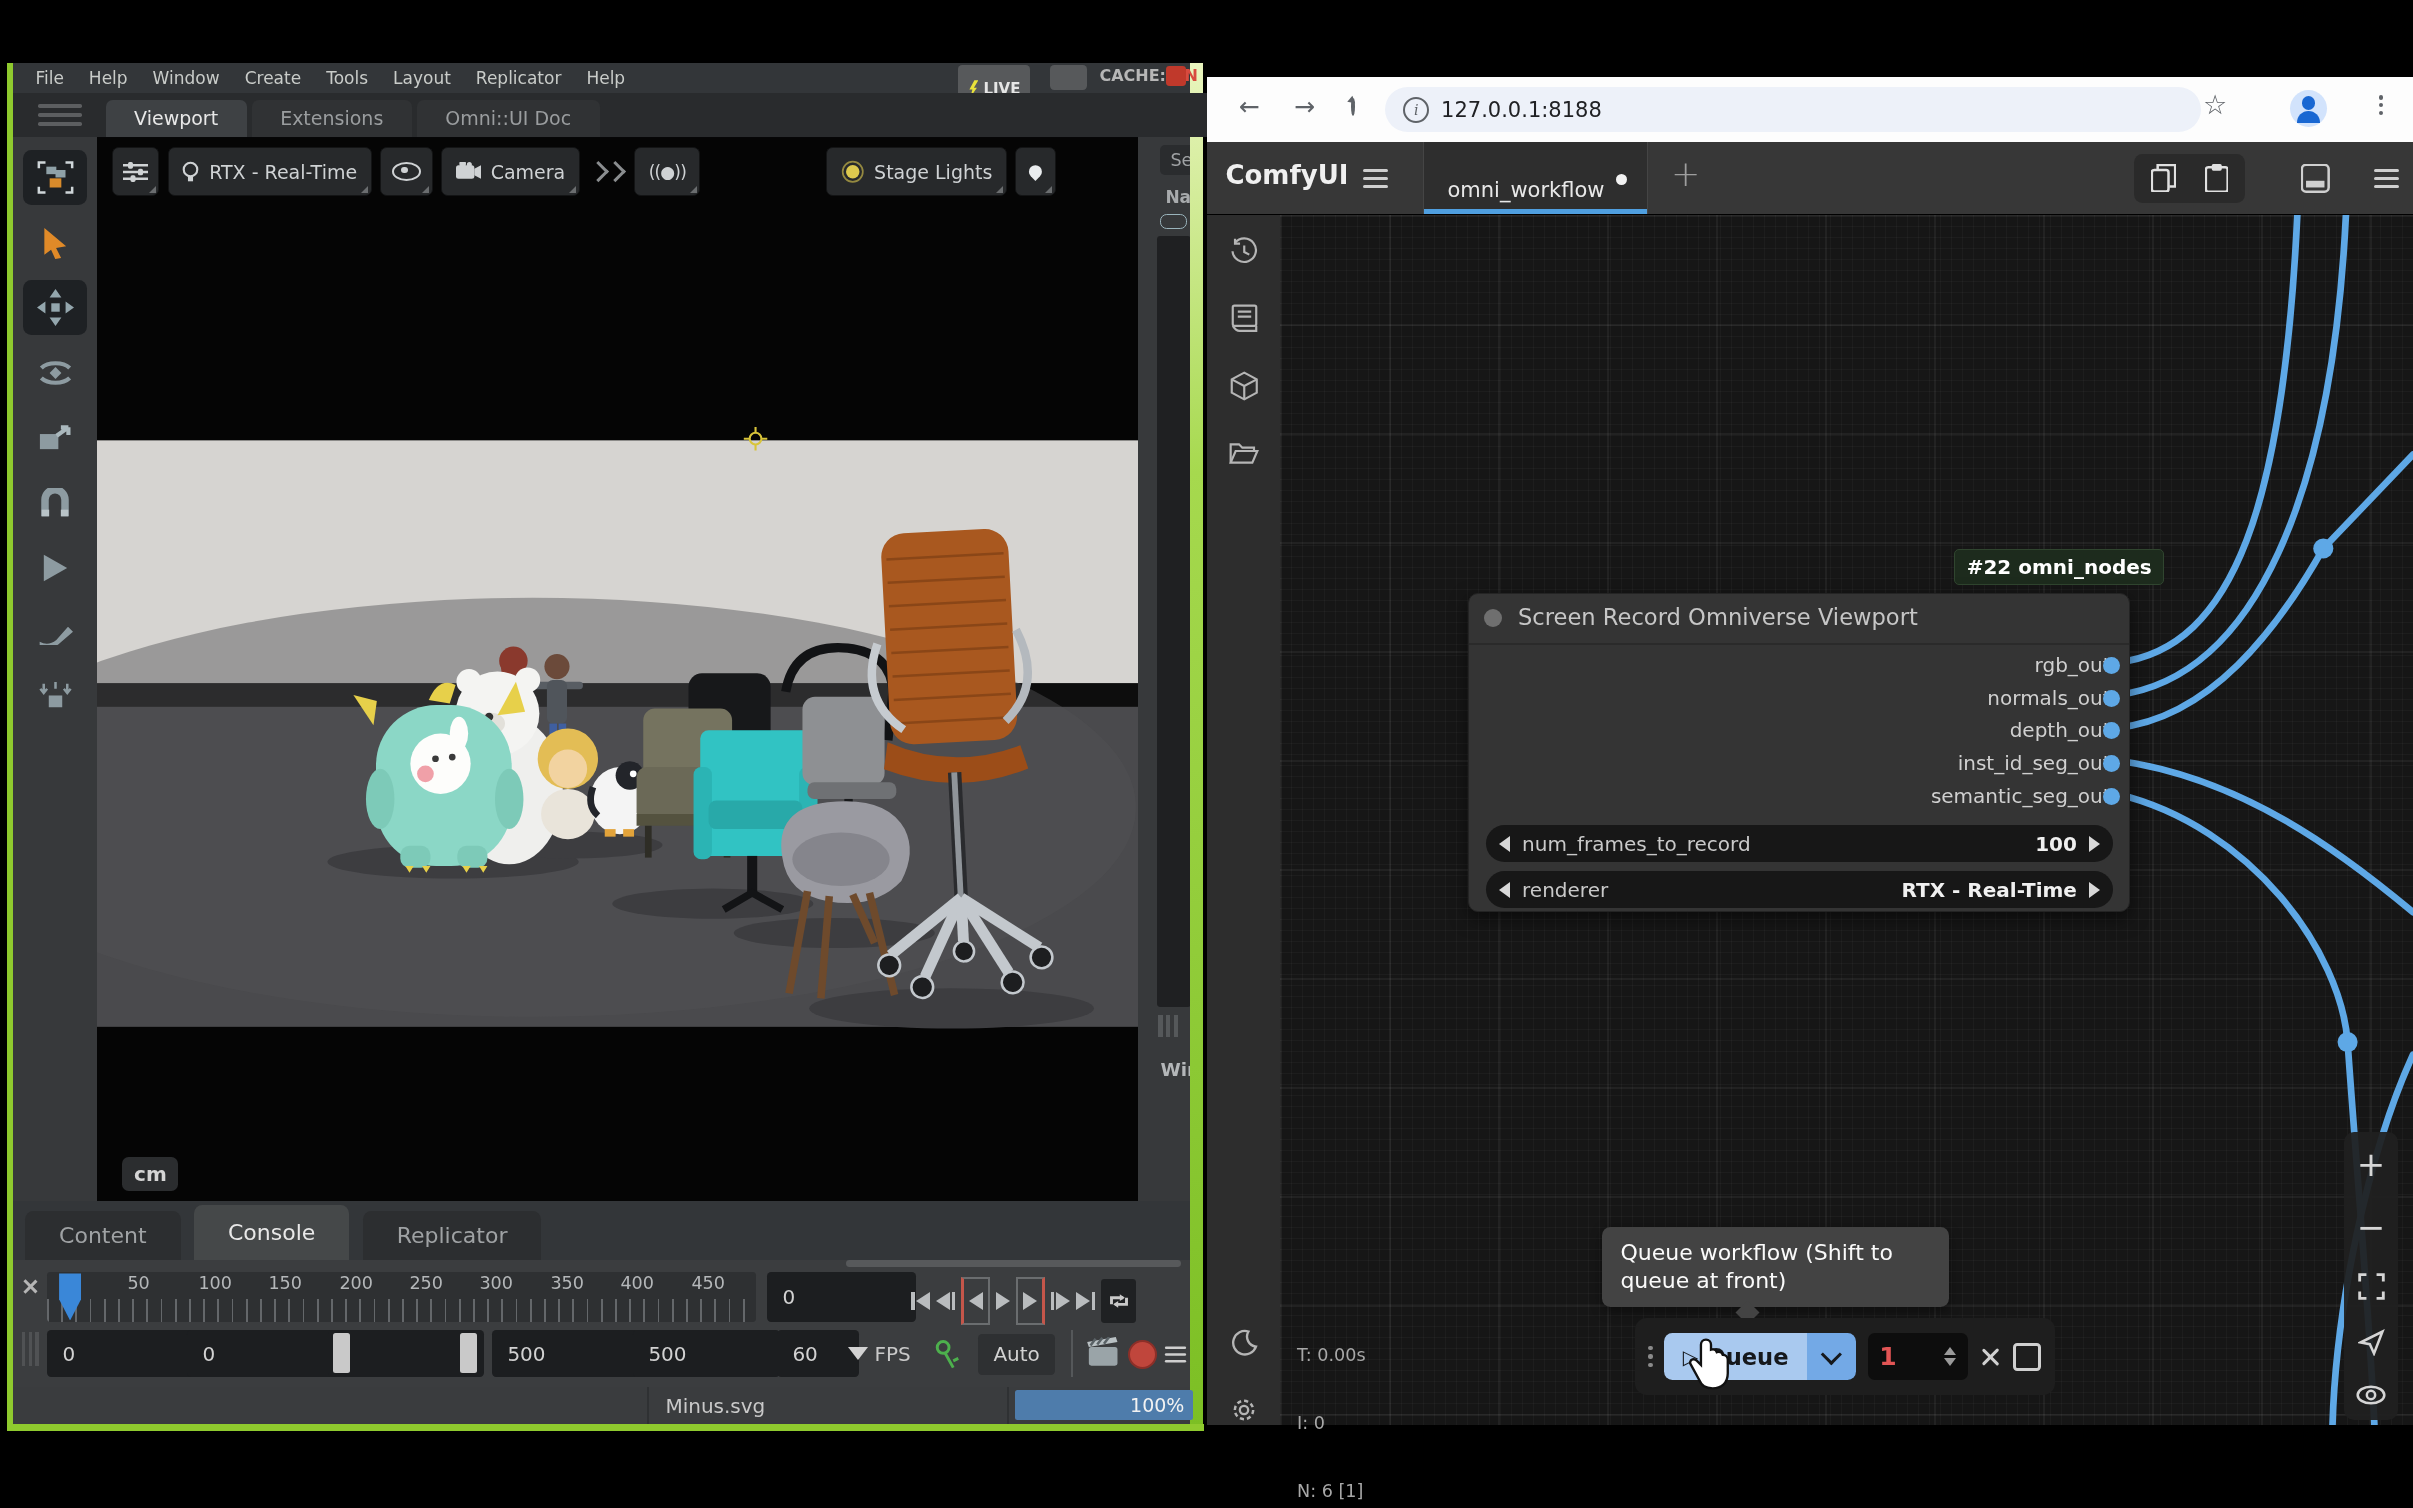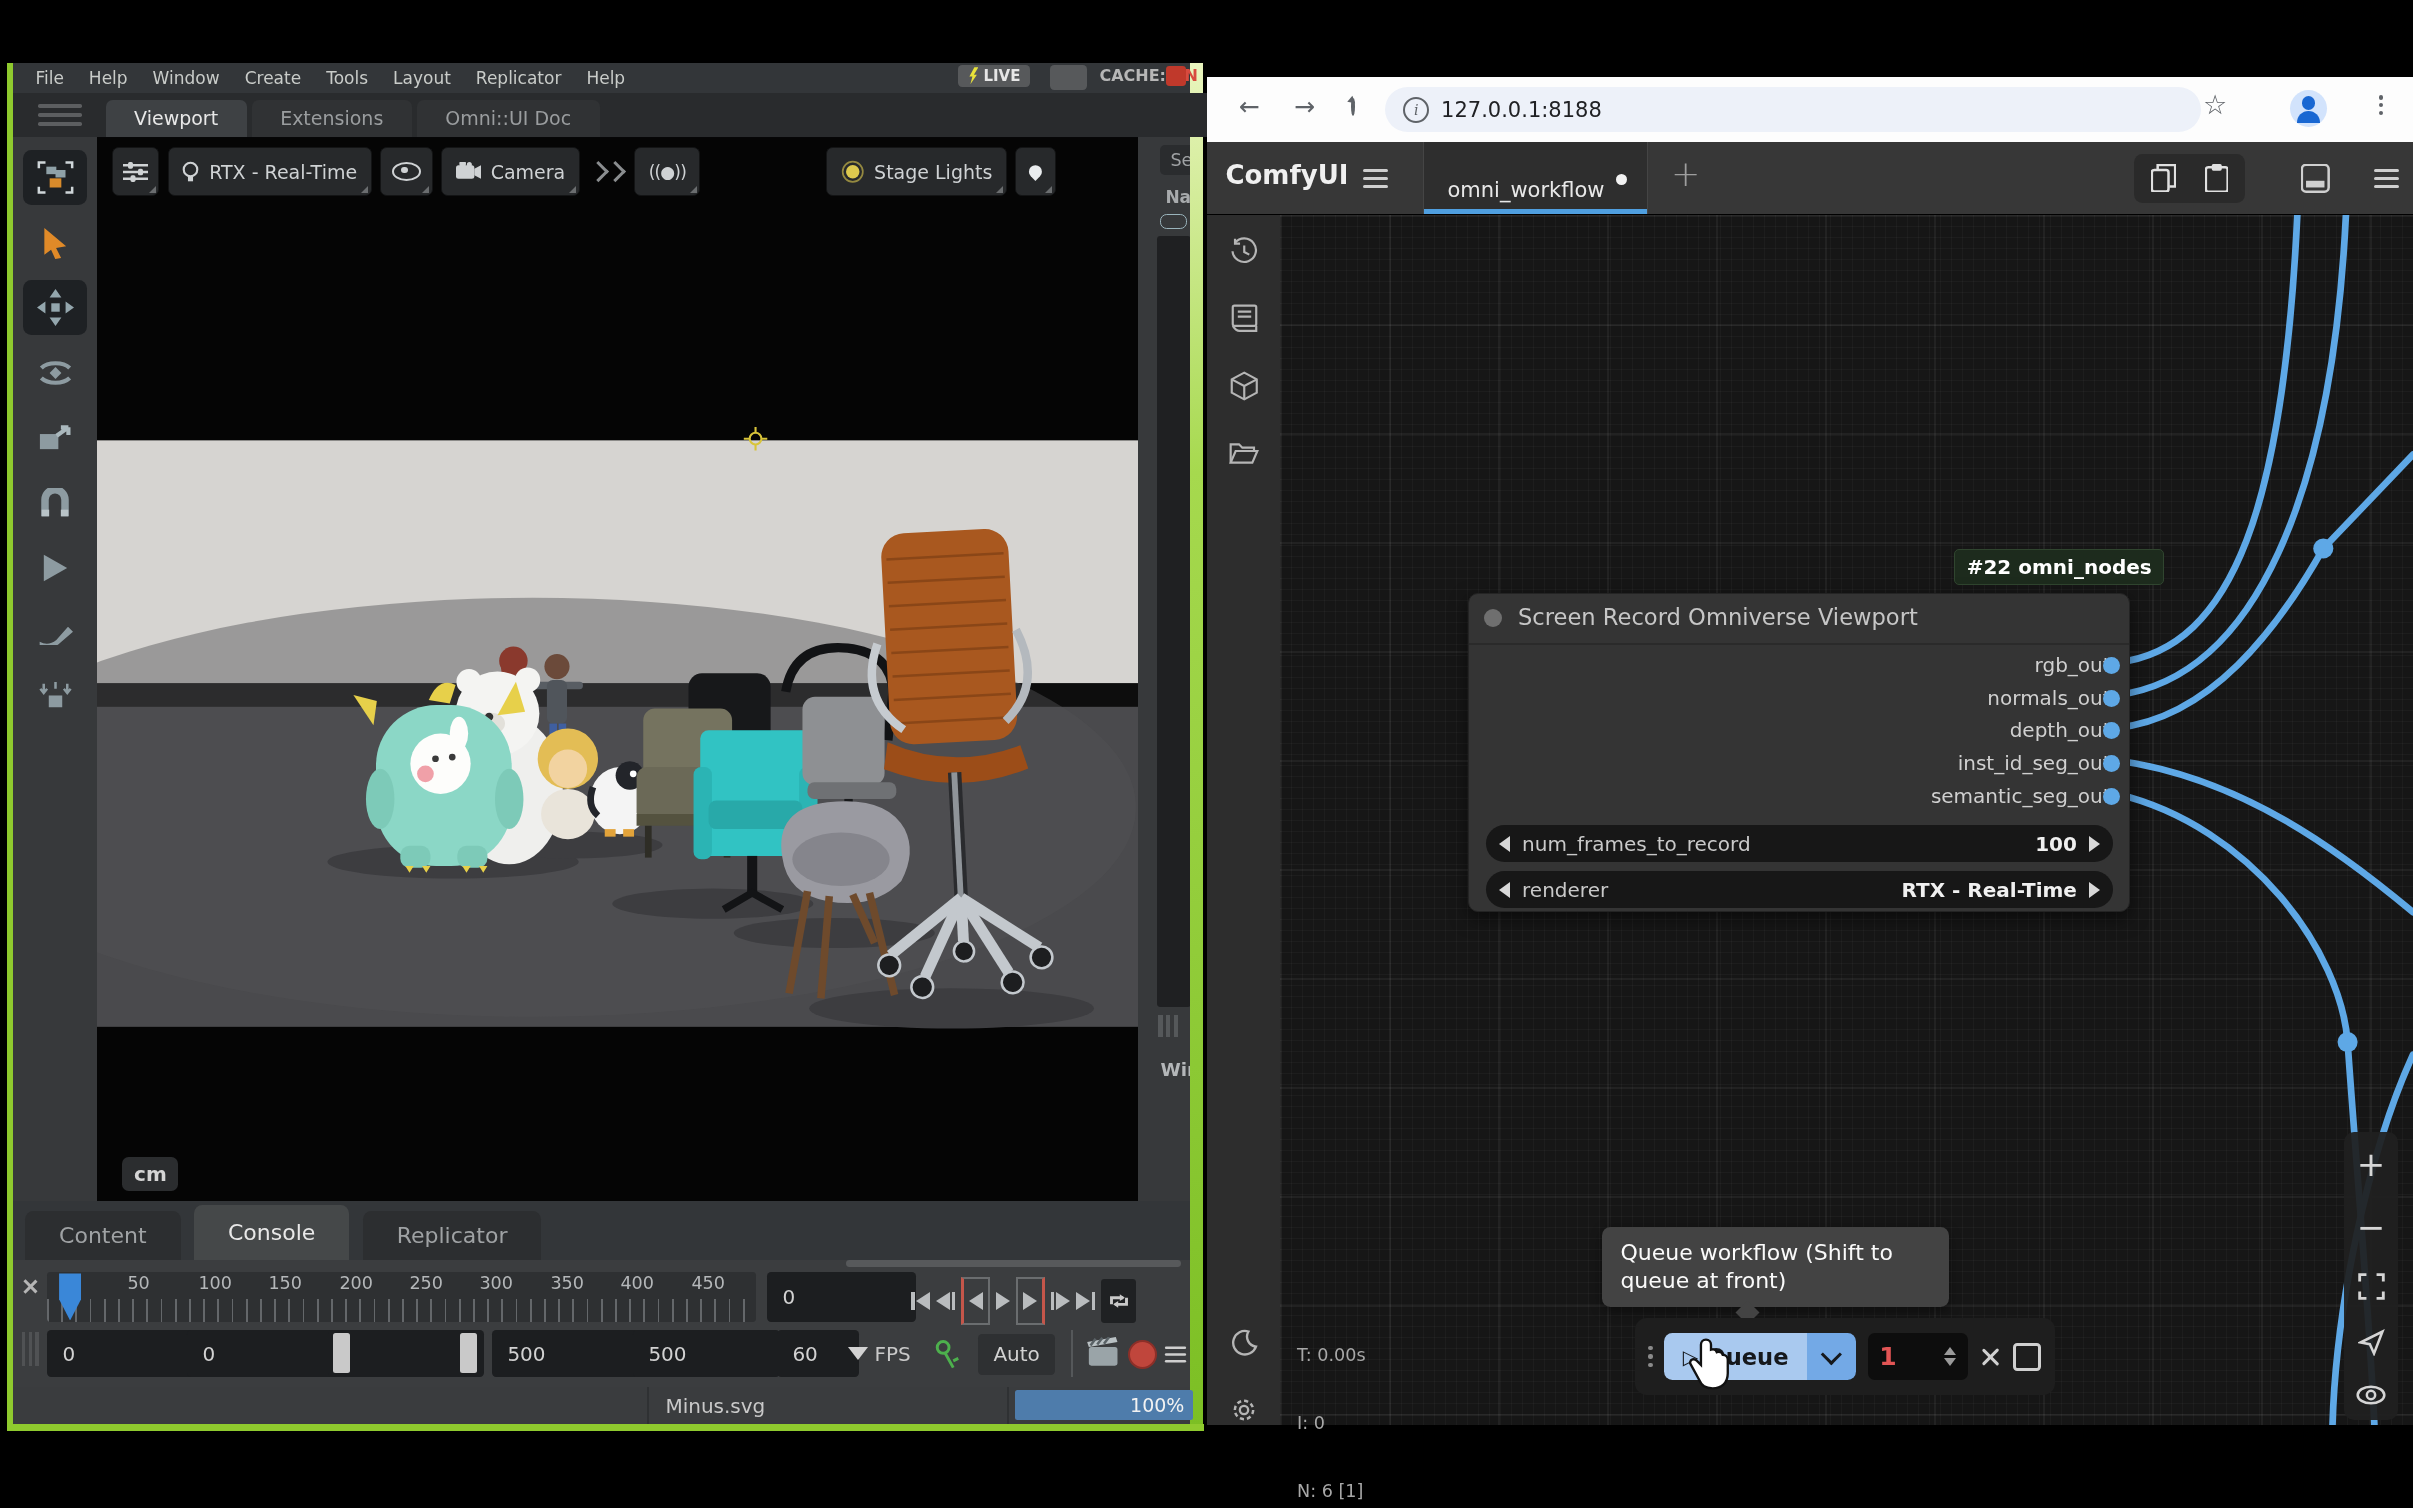--- a/index.html
+++ b/index.html
@@ -5,21 +5,21 @@
   html,body{margin:0;padding:0;background:#000;}
   #stage{position:relative;width:2413px;height:1508px;background:#000;overflow:hidden;
          font-family:"DejaVu Sans","Liberation Sans",sans-serif;color:#ccc;}
   .abs{position:absolute;}
   .flex{display:flex;align-items:center;}
   
   .green-edge{background:#8fca2e;}
   #omni{left:13.4px;top:63px;width:1177px;height:1361px;background:#333639;}
   .menu-item{color:#c9ccc9;font-size:17px;margin-right:25px;}
   .pill-grey{background:#57595b;border-radius:4.2px;color:#e6e6e6;font-size:15px;font-weight:bold;
-             padding:2px 10px;display:flex;align-items:center;gap:5px;}
+             padding:15px 10px;display:flex;align-items:center;gap:5px;}
   .bolt{width:10px;height:17px;background:#e8e23a;clip-path:polygon(60% 0,100% 0,55% 45%,85% 45%,20% 100%,40% 55%,10% 55%);}
   .tabbar{background:#292b2d;}
   .otab{height:37px;margin-top:6.7px;border-radius:6.7px 6.7px 0 0;padding:0 28.5px;display:flex;align-items:center;
         font-size:19px;color:#9a9d9f;background:#303234;margin-right:5px;}
   .otab.active{background:#3e4144;color:#e8e8e8;}
   .grip3 span{display:block;width:44px;height:4.2px;background:#5c5e60;border-radius:1.7px;margin:5px 0;}
   .toolcol{background:#37393b;}
   .tool{width:64px;height:55px;display:flex;align-items:center;justify-content:center;}
   .tool.active{background:#1e2124;border-radius:8.4px;}
   .vp-pill{background:#27292b;border:0.8px solid #131415;border-radius:6.7px;height:47px;display:flex;

